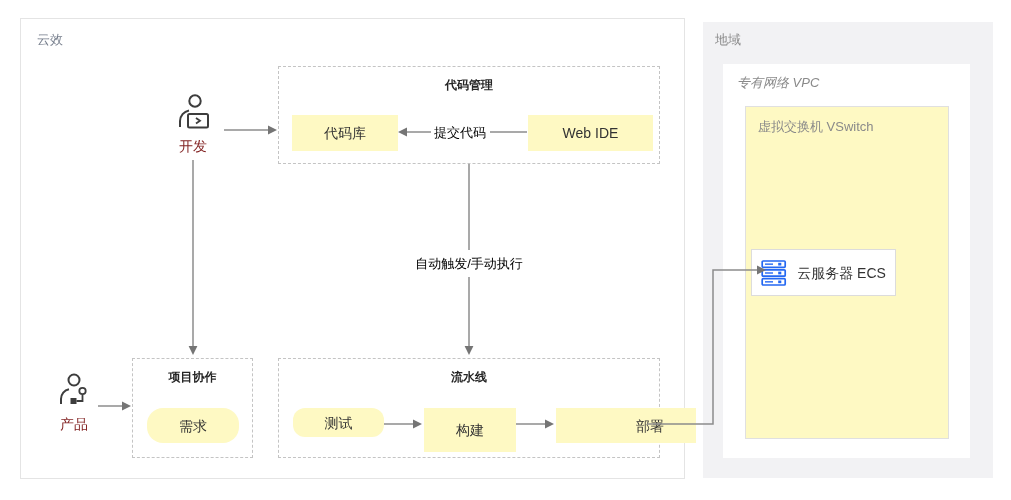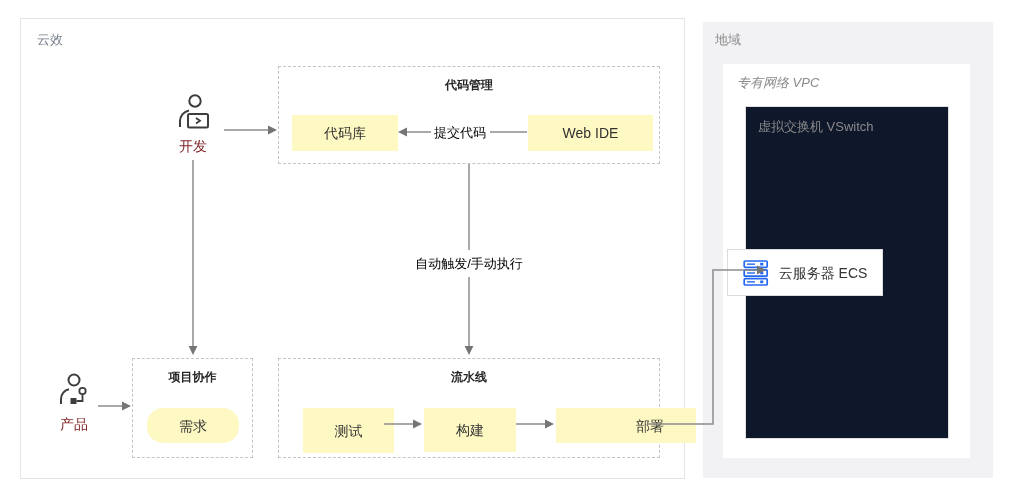--- a/index.html
+++ b/index.html
@@ -5,21 +5,21 @@
   html,body{margin:0;padding:0;background:#fff;}
   .canvas{
     position:relative;width:1011px;height:500px;background:#fff;overflow:hidden;
     font-family:"Liberation Sans","DejaVu Sans",sans-serif;color:#333;
   }
   .abs{position:absolute;}
   
   .outer-box{border:1px solid #E4E4E4;background:#fff;}
   .region-box{background:#F2F2F4;}
   .vpc-box{background:#fff;}
-  .vswitch-box{background:#0f172a;border:1px solid #E0E0E0;}
+  .vswitch-box{background:#fef9c3;border:1px solid #E0E0E0;}
   .container-label{font-size:13px;color:#767E8C;line-height:1;text-align:center;}
   .region-label,.vpc-label,.vswitch-label{font-size:13px;color:#8A8A8A;line-height:1;}
   
   .group-box{border:1px dashed #C4C4C4;background:#fff;box-sizing:border-box;}
   .group-title{width:100%;text-align:center;margin-top:12px;font-size:12px;font-weight:700;color:#262626;line-height:1;}
   
   .node{background:#fef9c3;display:flex;align-items:center;justify-content:center;
         font-size:14px;color:#333;line-height:1;}
   
   .actor-label{font-size:14px;color:#7f1d1d;text-align:center;line-height:1;}
@@ -45,21 +45,21 @@
   </div>
 
   <div class="abs vpc-box" style="left:723px;top:64px;width:247px;height:394px;">
     <div class="abs vpc-label" style="left:14px;top:12px;font-style:italic;">专有网络 VPC</div>
   </div>
 
   <div class="abs vswitch-box" style="left:745px;top:106px;width:202px;height:331px;">
     <div class="abs vswitch-label" style="left:12px;top:13px;">虚拟交换机 VSwitch</div>
   </div>
 
-  <div class="abs ecs-node" style="left:727px;top:249px;width:156px;height:47px;">
+  <div class="abs ecs-node" style="left:751px;top:249px;width:145px;height:47px;">
     <span style="display:inline-flex;">
       <svg width="26" height="26" viewBox="0 0 26 26">
         <g stroke="#2468F2" stroke-width="1.7" fill="#ffffff">
           <rect x="1.2" y="1" width="23" height="6.3" rx="1"></rect>
           <rect x="1.2" y="9.85" width="23" height="6.3" rx="1"></rect>
           <rect x="1.2" y="18.7" width="23" height="6.3" rx="1"></rect>
         </g>
         <g fill="#2468F2" stroke="none">
           <rect x="17.2" y="2.8" width="3.1" height="2.7"></rect>
           <rect x="17.2" y="11.65" width="3.1" height="2.7"></rect>
@@ -81,21 +81,21 @@
     <div class="abs node" style="left:249px;top:48px;width:125px;height:36px;">Web IDE</div>
   </div>
 
   <div class="abs group-box" style="left:132px;top:358px;width:121px;height:100px;">
     <div class="group-title">项目协作</div>
     <div class="abs node" style="left:14px;top:49px;width:92px;height:35px;border-radius:16px;">需求</div>
   </div>
 
   <div class="abs group-box" style="left:278px;top:358px;width:382px;height:100px;">
     <div class="group-title">流水线</div>
-    <div class="abs node" style="left:24px;top:49px;width:91px;height:45px;">测试</div>
+    <div class="abs node" style="left:14px;top:49px;width:91px;height:29px;border-radius:12px;">测试</div>
     <div class="abs node" style="left:145px;top:49px;width:92px;height:44px;">构建</div>
     <div class="abs node" style="left:277px;top:49px;width:92px;height:35px;padding-left:48px;">部署</div>
   </div>
 
   <div class="abs" style="left:173px;top:92px;width:42px;height:40px;">
     <svg width="42" height="40" viewBox="0 0 42 40">
       <circle cx="22" cy="9" r="5.7" fill="none" stroke="#3D3D3D" stroke-width="2"></circle>
       <path d="M7 35 v-6 a11 11 0 0 1 9 -10.6" fill="none" stroke="#3D3D3D" stroke-width="2"></path>
       <rect x="15" y="22" width="20" height="13.5" rx="1.5" fill="#ffffff" stroke="#3D3D3D" stroke-width="2"></rect>
       <path d="M23 26 l4 2.8 -4 2.8" fill="none" stroke="#3D3D3D" stroke-width="1.8"></path>

